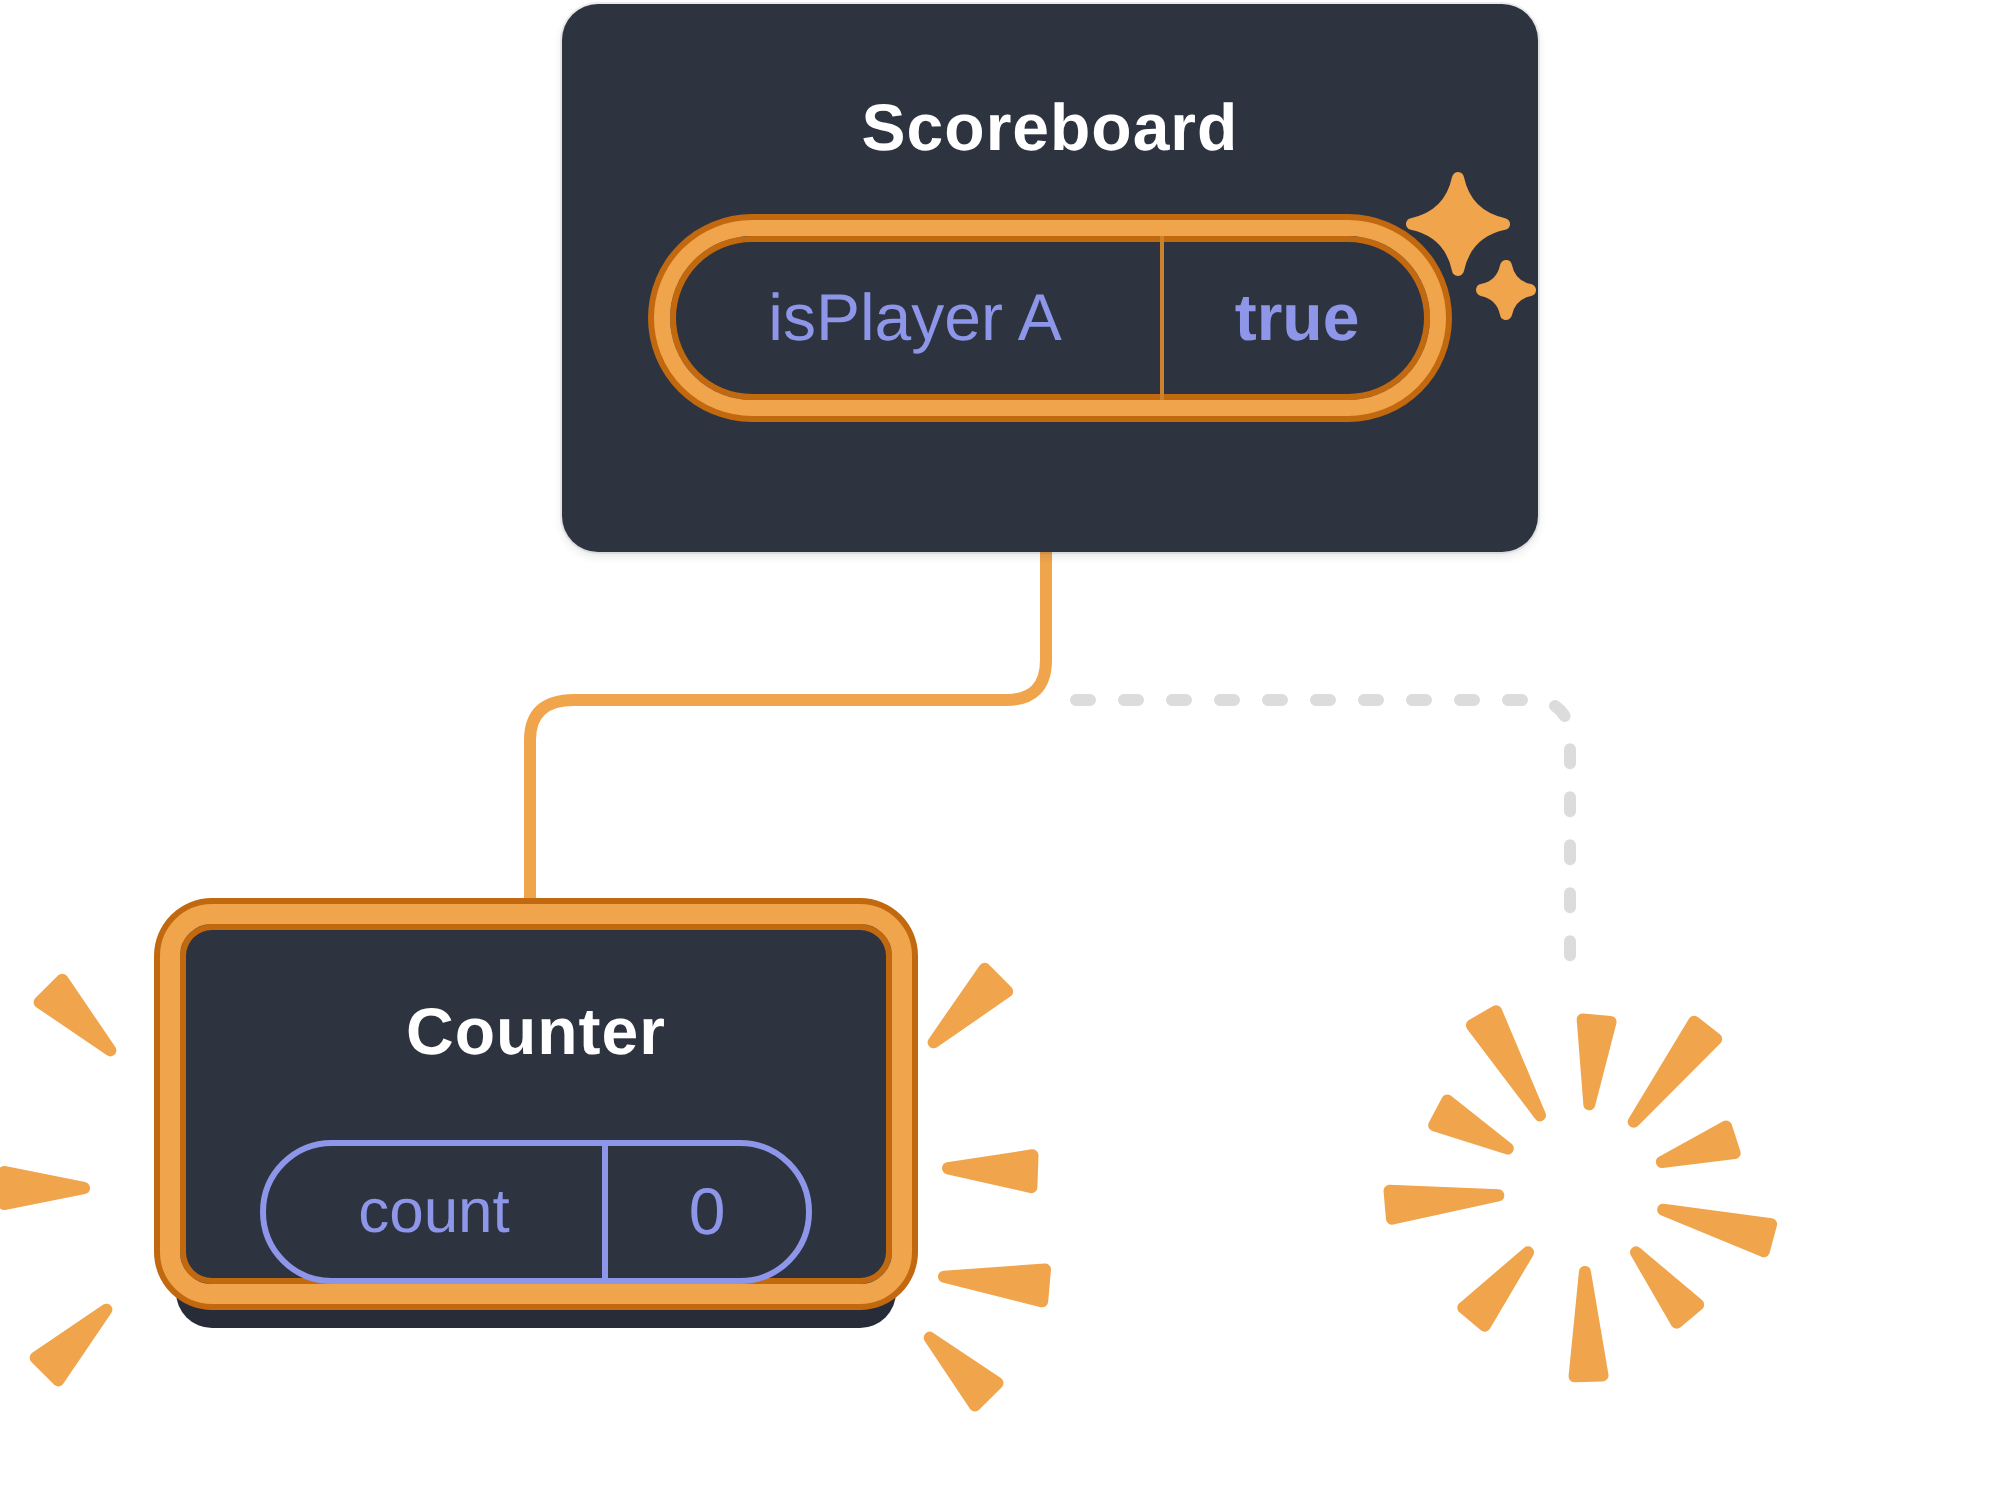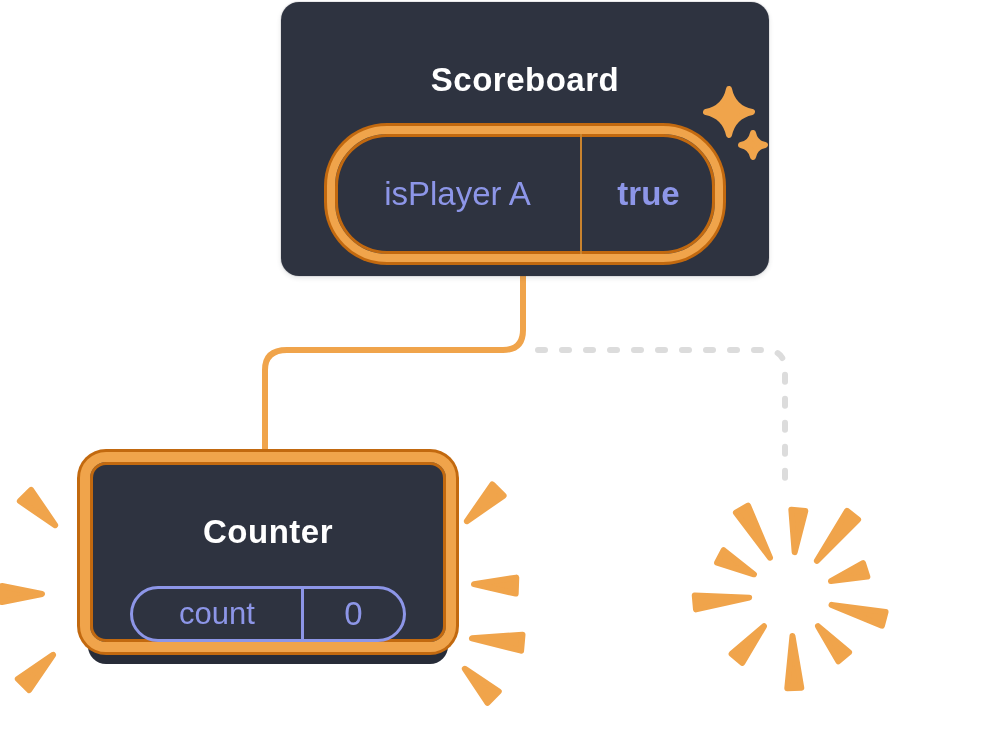--- a/index.html
+++ b/index.html
@@ -32,54 +32,54 @@
     flex-direction: column;
     align-items: center;
     box-sizing: border-box;
   }
   .scoreboard {
     left: 281px;
     top: 2px;
     width: 488px;
     height: 274px;
     border-radius: 18px;
-    padding-top: 56px;
+    padding-top: 40px;
     box-shadow: 0 0 0 1px rgba(35,39,47,0.08), 0 2px 5px rgba(35,39,47,0.12);
   }
   .counter {
     left: 80px;
     top: 452px;
     width: 376px;
     height: 200px;
     border-radius: 26px;
     border: 10px solid var(--orange, #F0A44B);
     box-shadow:
       0 0 0 3px var(--orange-dark, #C2690F),
       inset 0 0 0 3px var(--orange-dark, #C2690F),
       0 20px 0 -8px #272C38;
-    padding-top: 48px;
+    padding-top: 32px;
     justify-content: flex-end;
   }
   .box-title {
     color: var(--title-text, #ffffff);
     font-size: 33px;
     font-weight: 700;
     line-height: 44px;
     letter-spacing: 0.5px;
   }
   .pill {
     display: flex;
     align-items: stretch;
     background: var(--box-bg, #2E3340);
     box-sizing: border-box;
   }
   .pill-orange {
     margin-top: 24px;
     width: 396px;
-    height: 136px;
+    height: 98px;
     border-radius: 60px;
     border: 8px solid var(--orange, #F0A44B);
     box-shadow:
       0 0 0 3px var(--orange-dark, #C2690F),
       inset 0 0 0 3px var(--orange-dark, #C2690F);
     overflow: hidden;
     text-align: center;
   }
   .pill-purple {
     margin-top: 32px;

